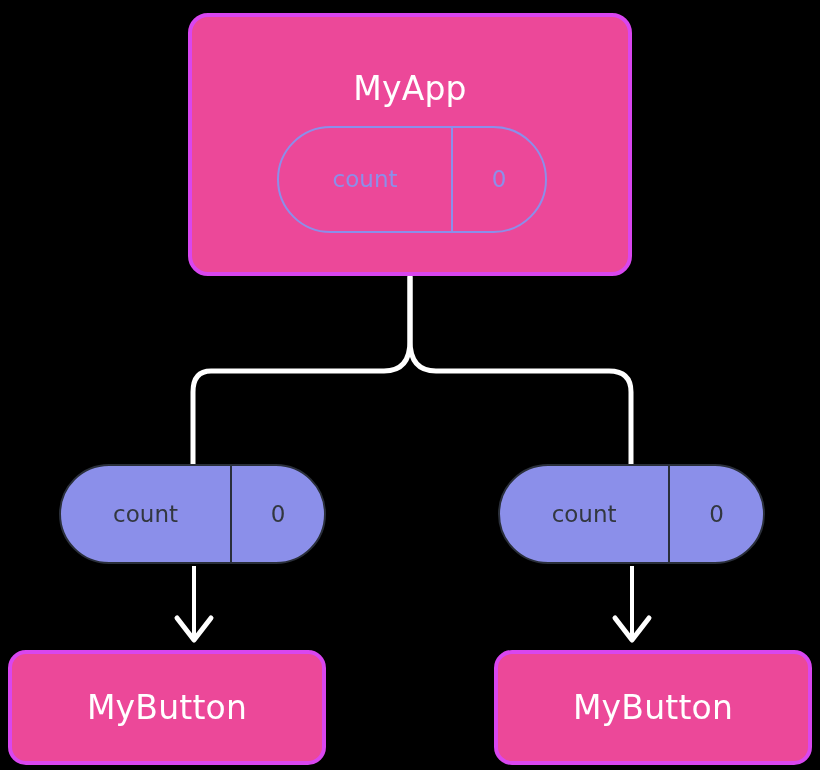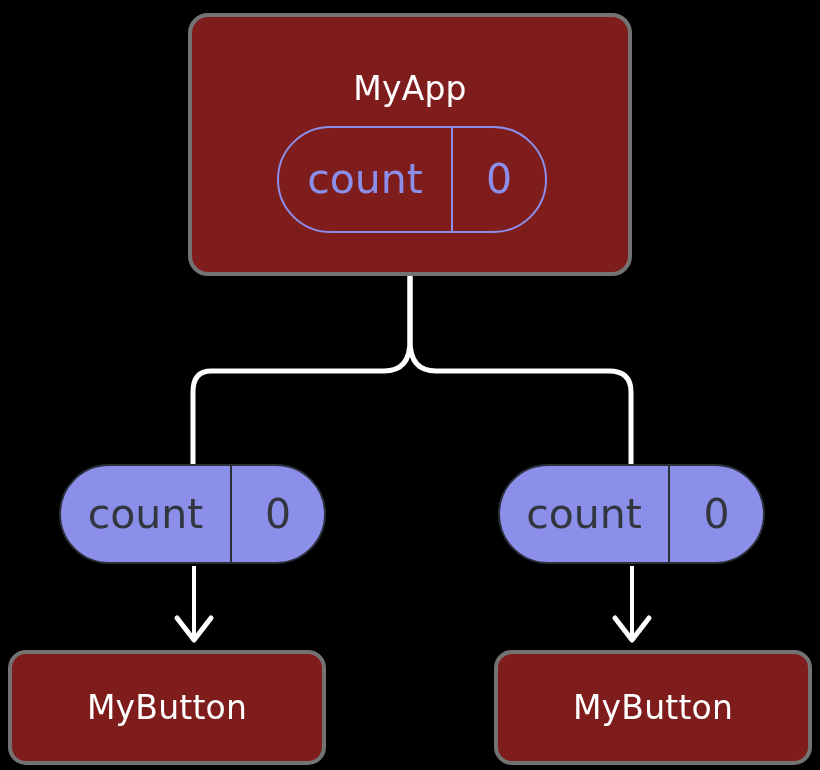--- a/index.html
+++ b/index.html
@@ -21,22 +21,22 @@
     top: 0;
     width: 820px;
     height: 770px;
     pointer-events: none;
   }
 
   
   .comp-box {
     position: absolute;
     box-sizing: border-box;
-    background: #7f1d1d;
-    border: 4px solid #737373;
+    background: #ec4899;
+    border: 4px solid #d946ef;
     border-radius: 18px;
     display: flex;
     flex-direction: column;
     align-items: center;
   }
   .comp-title {
     color: #ffffff;
     font-size: 33px;
     font-weight: 400;
     letter-spacing: 0.2px;
@@ -75,21 +75,21 @@
     display: flex;
     align-items: stretch;
     border-radius: 999px;
     overflow: hidden;
   }
   .pill .pill-key,
   .pill .pill-val {
     display: flex;
     align-items: center;
     justify-content: center;
-    font-size: 41px;
+    font-size: 23px;
     line-height: 1;
     white-space: nowrap;
   }
 
   
   .pill-outline {
     border: 2px solid #8b8fea;
     background: transparent;
   }
   .pill-outline .pill-key,

